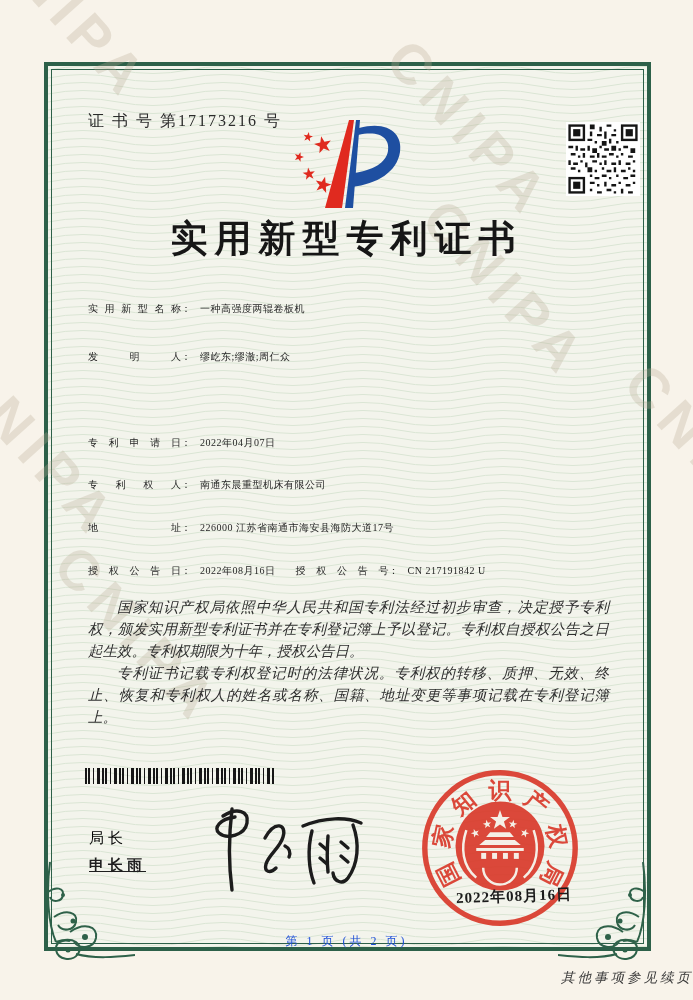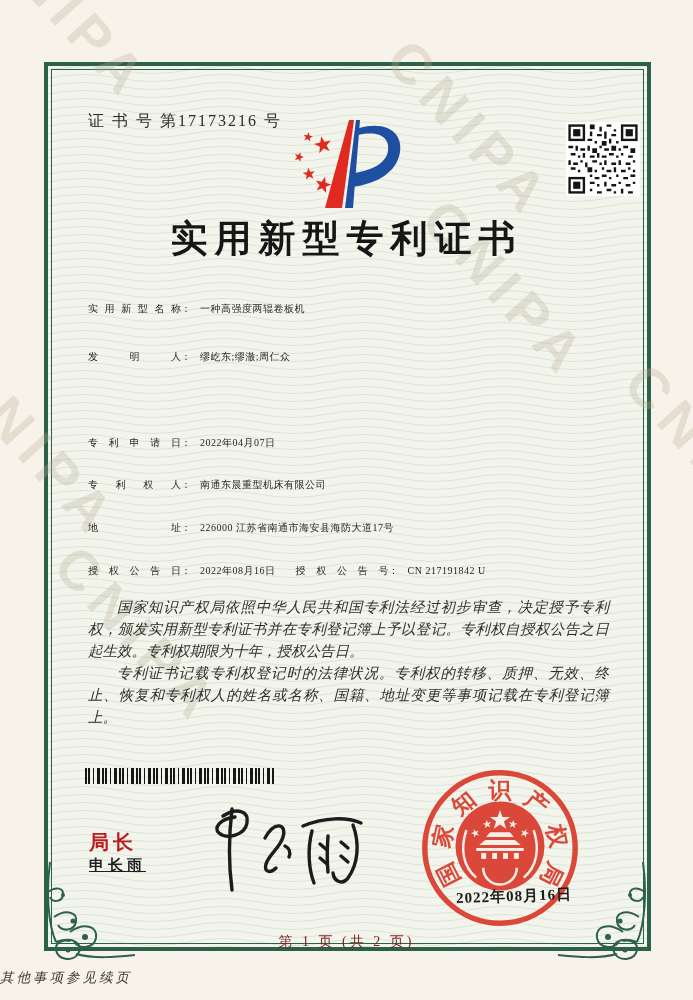--- a/index.html
+++ b/index.html
@@ -47,33 +47,33 @@
   }
   .paragraphs p{margin:0;text-indent:2em;}
   .barcode{
     position:absolute;left:85px;top:756px;width:190px;height:16px;
     background:repeating-linear-gradient(90deg,
       #161616 0 2px,transparent 2px 3px,
       #161616 3px 5px,transparent 5px 8px,
       #161616 8px 9px,transparent 9px 12px,
       #161616 12px 15px,transparent 15px 17px);
   }
-  .officer-title{position:absolute;left:89px;top:817px;font-size:20px;font-weight:bold;letter-spacing:4px;color:#b91c1c;}
+  .officer-title{position:absolute;left:89px;top:817px;font-size:15px;font-weight:normal;letter-spacing:4px;color:#000000;}
   .officer-name{position:absolute;left:89px;top:844px;font-size:15px;font-weight:bold;letter-spacing:4px;color:#1f1f1f;text-decoration:underline;}
   .signature{position:absolute;left:195px;top:790px;}
   .seal{position:absolute;left:406px;top:742px;z-index:3;}
   .seal-date{
     position:absolute;left:426px;top:875px;width:176px;z-index:4;
     font-size:15px;letter-spacing:1px;color:#1b1b1b;text-align:center;
     transform:rotate(-2deg);font-weight:bold;
   }
   .ornament{position:absolute;z-index:2;}
   .ornament.right{transform:scaleX(-1);}
-  .page-num{position:absolute;left:0;right:0;top:921px;text-align:center;font-size:14px;letter-spacing:3px;color:#7f1d1d;}
-  .note{position:absolute;left:0;right:0;top:957px;text-align:left;font-size:13.5px;font-style:italic;letter-spacing:3px;color:#3a3a3a;}
+  .page-num{position:absolute;left:0;right:0;top:921px;text-align:center;font-size:12px;letter-spacing:3px;color:#1d4ed8;}
+  .note{position:absolute;left:0;right:0;top:957px;text-align:right;font-size:13.5px;font-style:italic;letter-spacing:3px;color:#3a3a3a;}
 </style>
 </head>
 <body>
 
 <svg width="0" height="0" style="position:absolute" aria-hidden="true">
   <defs>
     <g id="star5">
       <polygon points="0,-10 2.35,-3.24 9.51,-3.09 3.8,1.24 5.88,8.09 0,4 -5.88,8.09 -3.8,1.24 -9.51,-3.09 -2.35,-3.24"></polygon>
     </g>
     <g id="corner-ornament">

